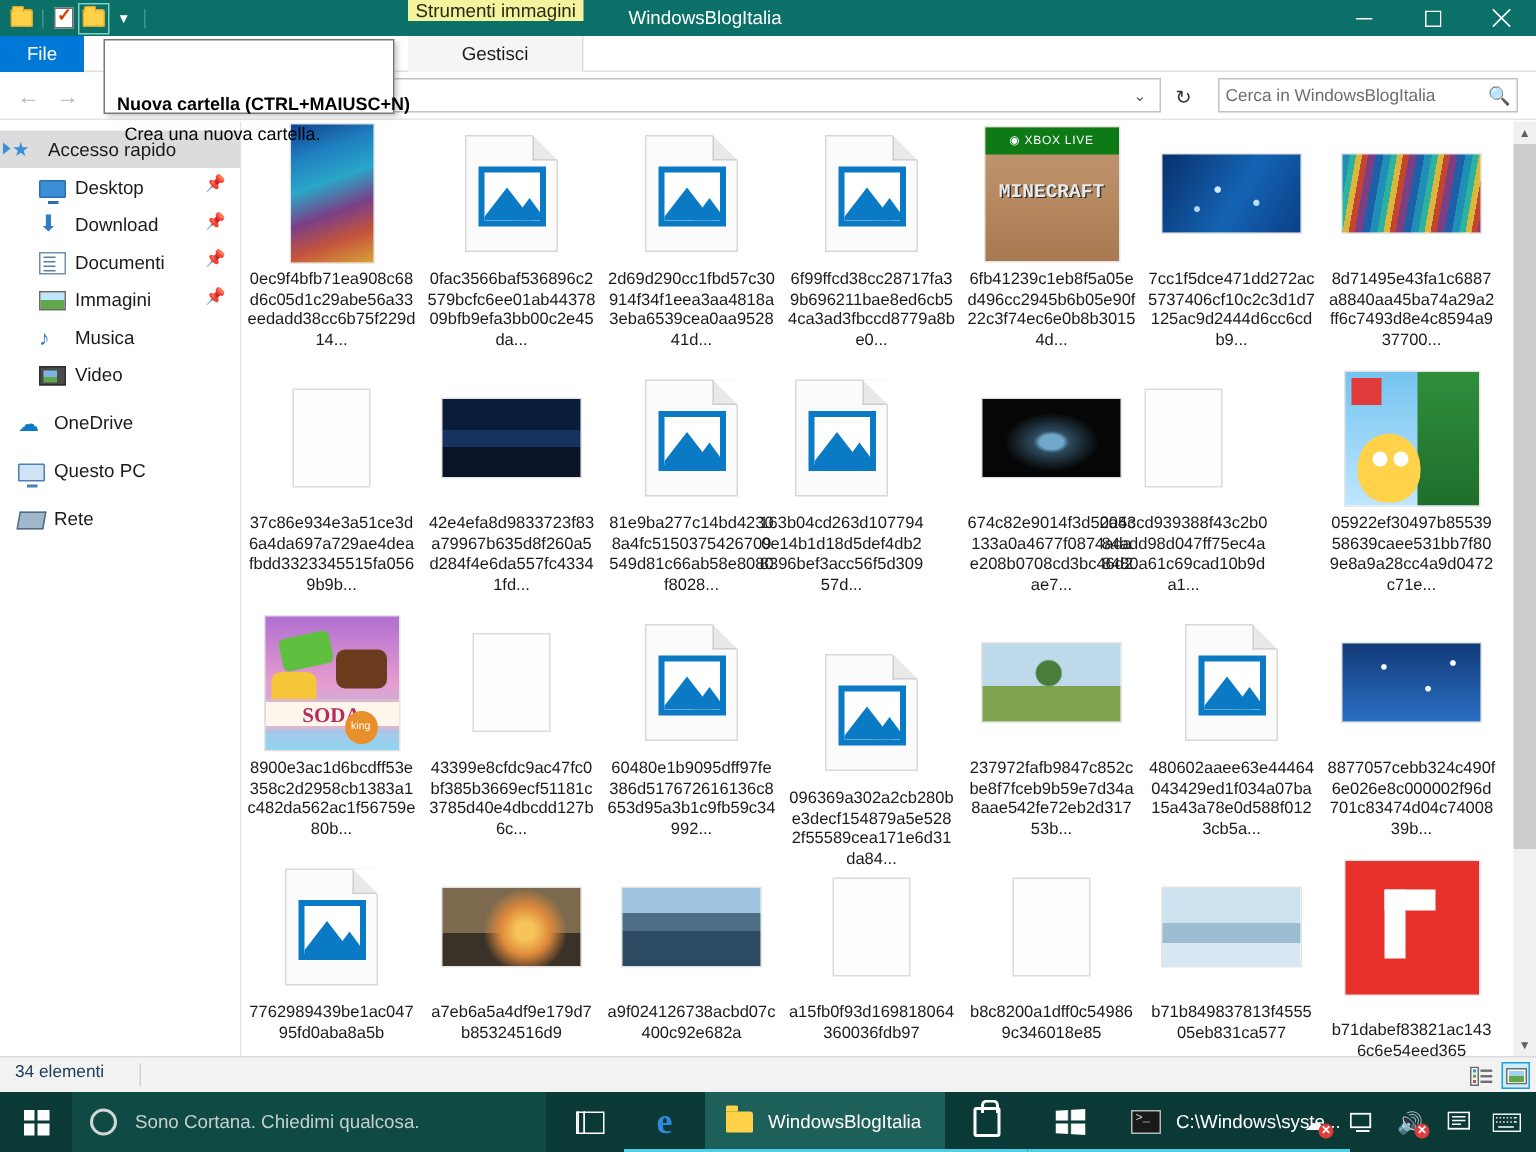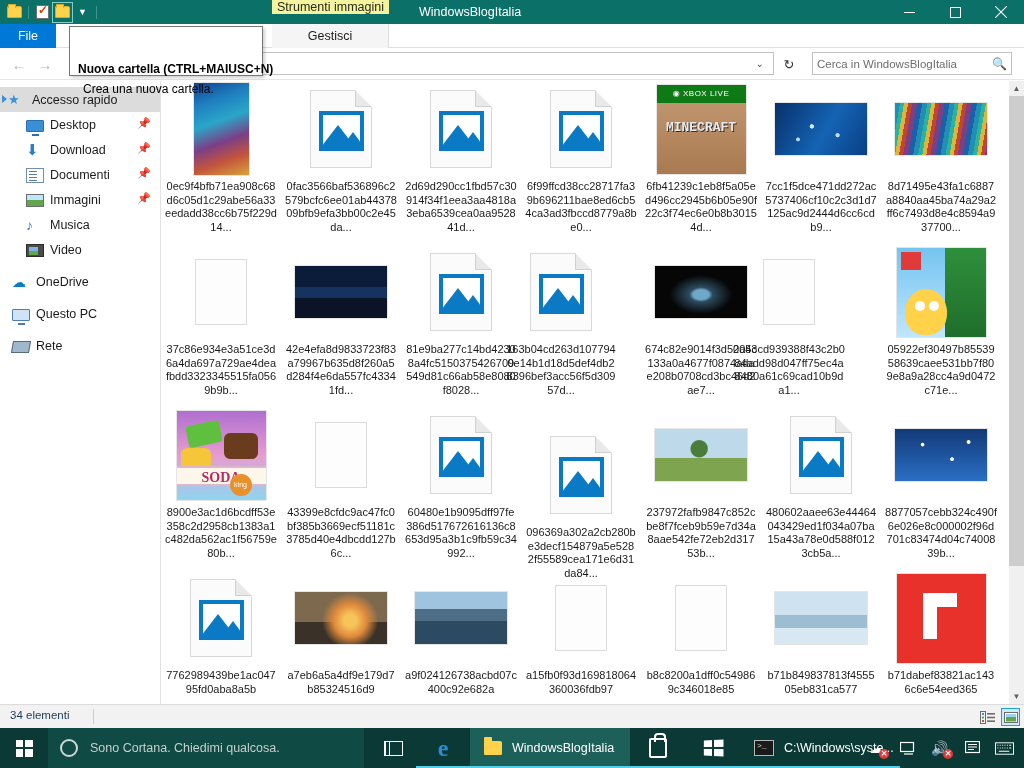--- a/index.html
+++ b/index.html
@@ -550,21 +550,21 @@
             <div class="blankfile"></div>
           </div>
           <div class="fname">b8c8200a1dff0c549869c346018e85</div>
         </div>
         <div class="tile" style="left: 600px; top: 489px;">
           <div class="thumbwrap">
             <div class="thumb" style="width: 92px; height: 52px; background: linear-gradient(rgb(207, 226, 239) 0px, rgb(207, 226, 239) 45%, rgb(157, 189, 210) 45%, rgb(157, 189, 210) 70%, rgb(216, 232, 243) 70%, rgb(216, 232, 243) 100%);"></div>
           </div>
           <div class="fname">b71b849837813f455505eb831ca577</div>
         </div>
-        <div class="tile" style="left: 720px; top: 489px;">
+        <div class="tile" style="left: 720px; top: 489px; gap: 12px;">
           <div class="thumbwrap">
             <div class="thumb" style="width: 89px; height: 89px; background: rgb(232, 49, 42); position: relative;">
               <div style="position:absolute;left:30%;top:22%;width:14px;height:46px;background:#fff;"></div>
               <div style="position:absolute;left:30%;top:22%;width:34px;height:14px;background:#fff;"></div>
             </div>
           </div>
           <div class="fname">b71dabef83821ac1436c6e54eed365</div>
         </div>
       </div>
   </div>

